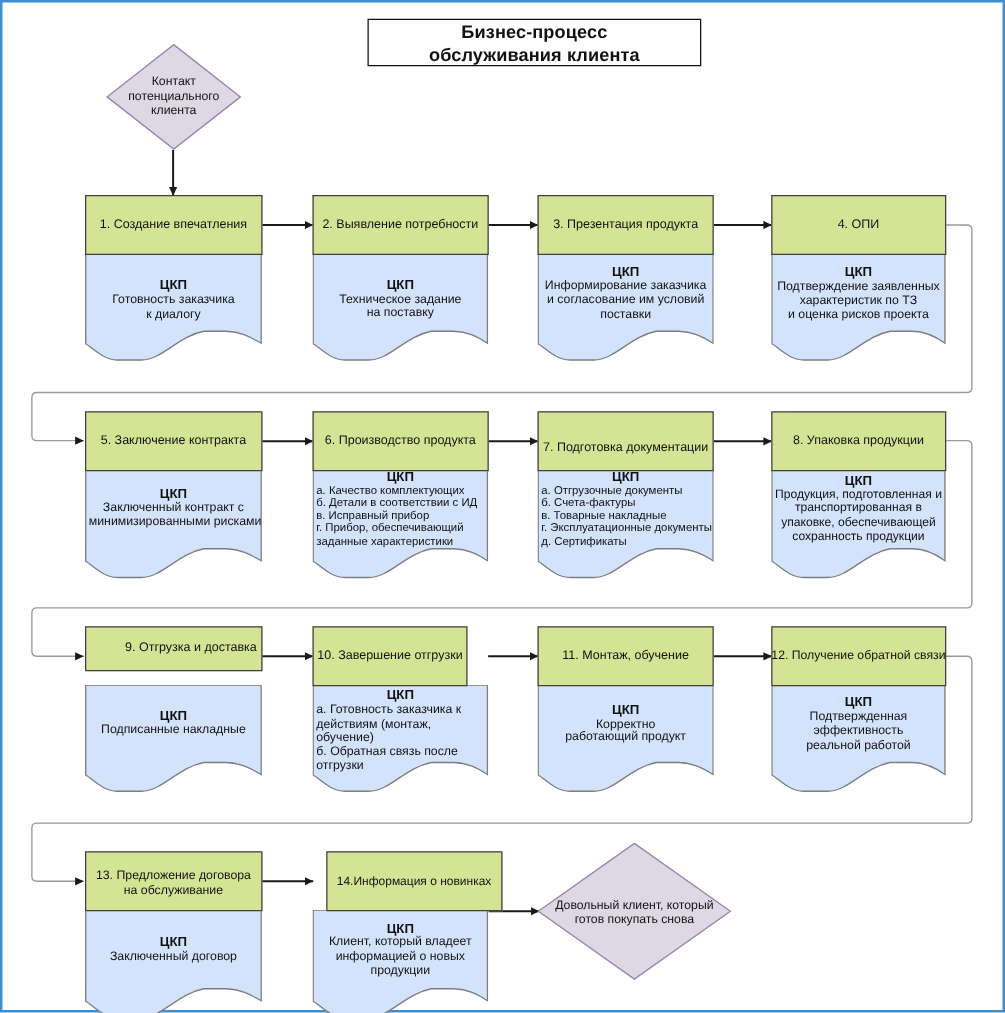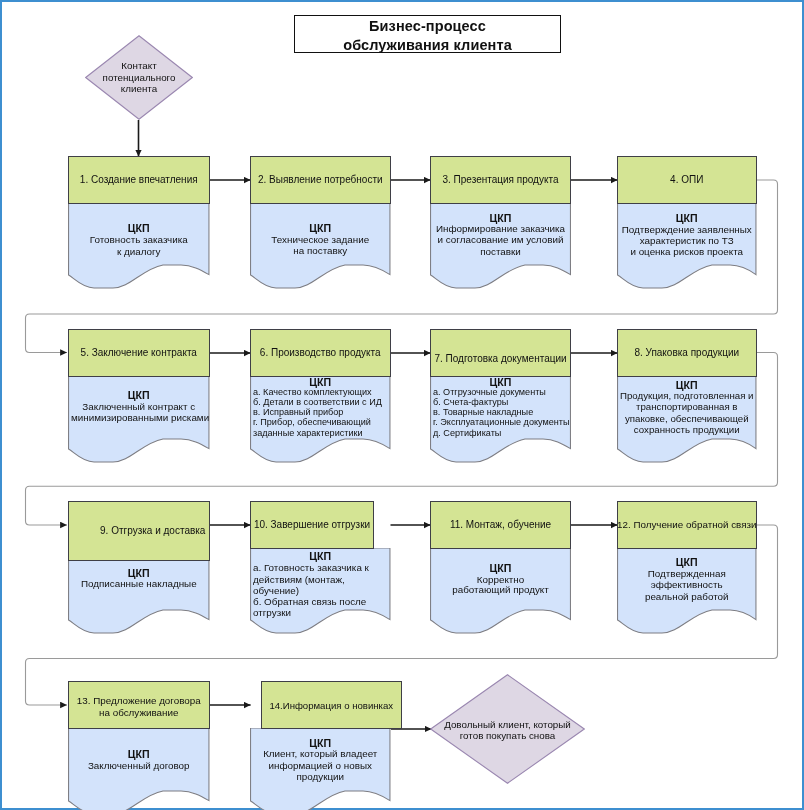--- a/index.html
+++ b/index.html
@@ -185,21 +185,21 @@
     <div class="bl">Продукция, подготовленная и</div>
     <div class="bl">транспортированная в</div>
     <div class="bl">упаковке, обеспечивающей</div>
     <div class="bl">сохранность продукции</div>
    </div>
   </div>
   <div class="box" style="left:68px;top:501px;width:141.5px;">
    <svg class="bodysvg" style="top:47px;" width="141.5" height="90" viewBox="0 0 141.5 90">
     <path d="M 0.55 0 L 0.55 72.00 C 6 75.00 14 84.80 26 85.00 L 45 85.00 C 62 85.00 74 66.00 95 62.00 L 113 62.00 C 124 62.20 132 66.50 140.95 71.60 L 140.95 0 Z" fill="#d3e3fb" stroke="#7d7d83" stroke-width="1.05"></path>
    </svg>
-   <div class="hdr" style="width:141.5px;height:60px;font-size:10px;line-height:12px;padding-top:0px;padding-left:28px;">
+   <div class="hdr" style="width:141.5px;height:36px;font-size:10px;line-height:12px;padding-top:0px;padding-left:28px;">
     <div class="hl">9. Отгрузка и доставка</div>
    </div>
    <div class="bodytext ta-center" style="top:66.90px;width:141.5px;font-size:9.85px;line-height:11.5px;">
     <div class="ckp" style="line-height:10.4px;">ЦКП</div>
     <div class="bl">Подписанные накладные</div>
    </div>
   </div>
   <div class="box" style="left:250px;top:501px;width:140.5px;">
    <svg class="bodysvg" style="top:47px;" width="140.5" height="90" viewBox="0 0 140.5 90">
     <path d="M 0.55 0 L 0.55 72.00 C 6 75.00 14 84.80 26 85.00 L 45 85.00 C 62 85.00 74 66.00 95 62.00 L 113 62.00 C 124 62.20 132 66.50 139.95 71.60 L 139.95 0 Z" fill="#d3e3fb" stroke="#7d7d83" stroke-width="1.05"></path>

